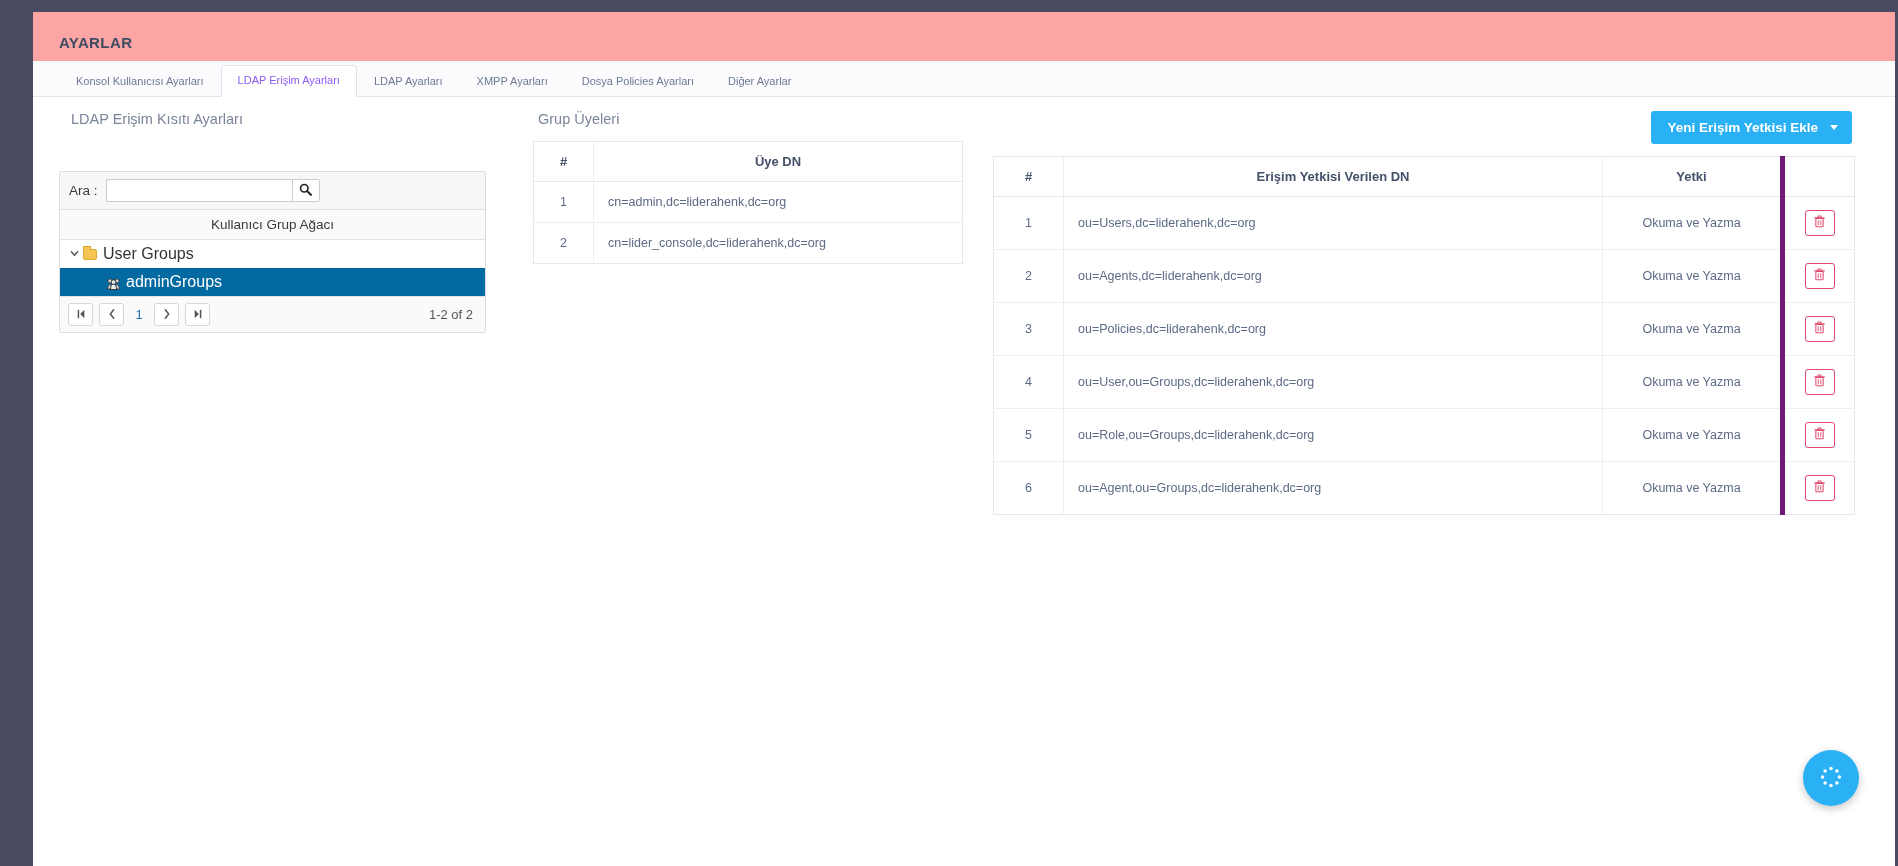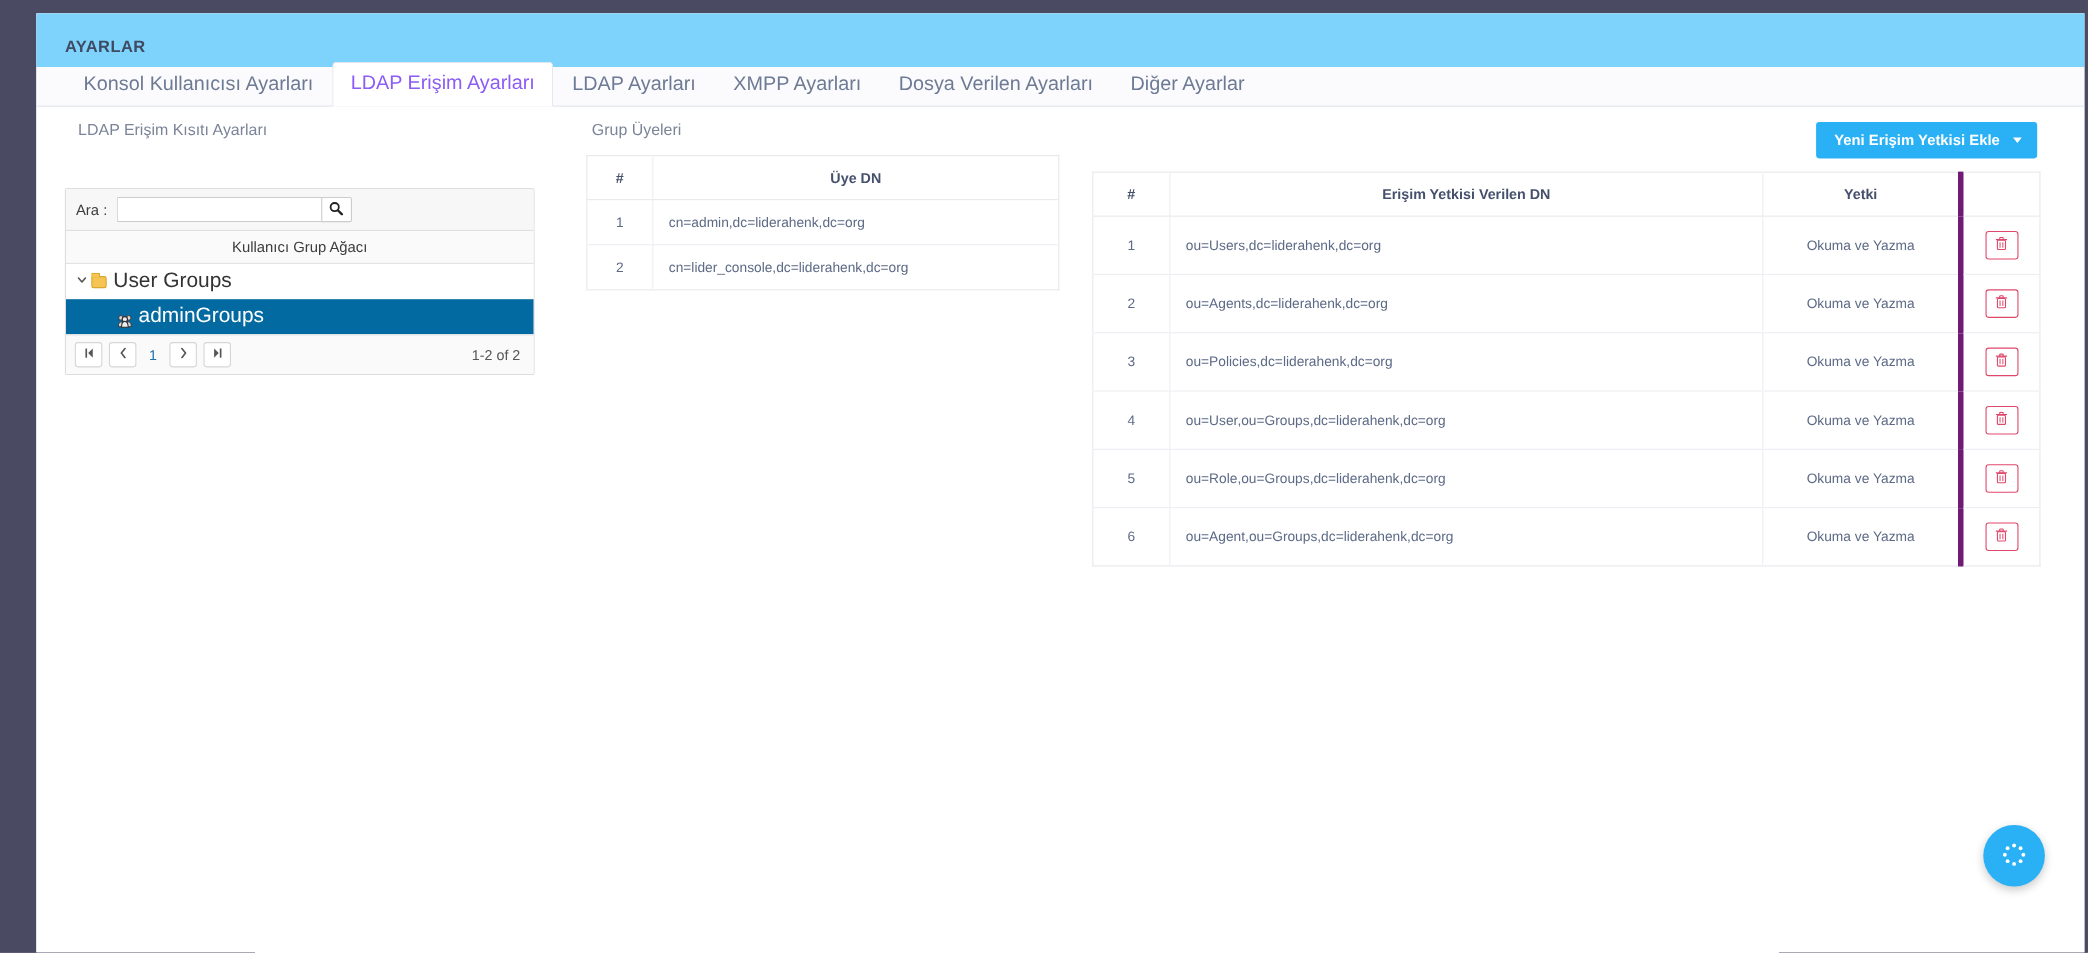--- a/index.html
+++ b/index.html
@@ -25,21 +25,21 @@
     top: 12px;
     width: 1862px;
     height: 854px;
     background: #ffffff;
     overflow: hidden;
   }
 
   
   .page-header {
     padding: 22px 0 10px 26px;
-    background: #7dd3fc;
+    background: #fca5a5;
   }
   .page-title {
     font-size: 15px;
     font-weight: bold;
     color: #3f4a63;
     letter-spacing: .4px;
     margin: 0;
   }
 
   
@@ -52,21 +52,21 @@
     display: flex;
     align-items: flex-end;
     padding-left: 26px;
     height: 36px;
     border-bottom: 1px solid #e2e5ea;
     position: relative;
     z-index: 1;
   }
   .tab {
     padding: 8px 16px 9px 16px;
-    font-size: 18px;
+    font-size: 11px;
     color: #6d7a94;
     cursor: pointer;
     border: 1px solid transparent;
     border-bottom: none;
     border-radius: 4px 4px 0 0;
     line-height: 1.2;
     white-space: nowrap;
     margin-bottom: -1px;
     background: transparent;
   }
@@ -146,21 +146,21 @@
     text-align: center;
     font-size: 13.5px;
     color: #3c3c3c;
     padding: 7px 0;
     background: #fafafa;
     border-bottom: 1px solid #e3e3e3;
   }
   .tree-node {
     display: flex;
     align-items: center;
-    font-size: 19px;
+    font-size: 16px;
     color: #333333;
     padding: 5px 0 5px 10px;
     cursor: pointer;
     background: #ffffff;
   }
   .tree-node.level1 { padding-left: 10px; }
   .tree-node.level2 { padding-left: 34px; }
   .tree-node.selected {
     background: #0369a1;
     color: #ffffff;
@@ -349,21 +349,21 @@
     <div class="page-header">
       <h1 class="page-title">AYARLAR</h1>
     </div>
 
     <div class="tabs-wrap">
       <div class="tabs" id="tabs">
           <div class="tab"><span>Konsol Kullanıcısı Ayarları</span></div>
           <div class="tab active"><span>LDAP Erişim Ayarları</span></div>
           <div class="tab"><span>LDAP Ayarları</span></div>
           <div class="tab"><span>XMPP Ayarları</span></div>
-          <div class="tab"><span>Dosya Verilen Ayarları</span></div>
+          <div class="tab"><span>Dosya Policies Ayarları</span></div>
           <div class="tab"><span>Diğer Ayarlar</span></div>
         </div>
     </div>
 
     <div class="body-area">
 
       <div class="col-left">
         <div class="section-label">LDAP Erişim Kısıtı Ayarları</div>
 
         <div class="tree-panel">

